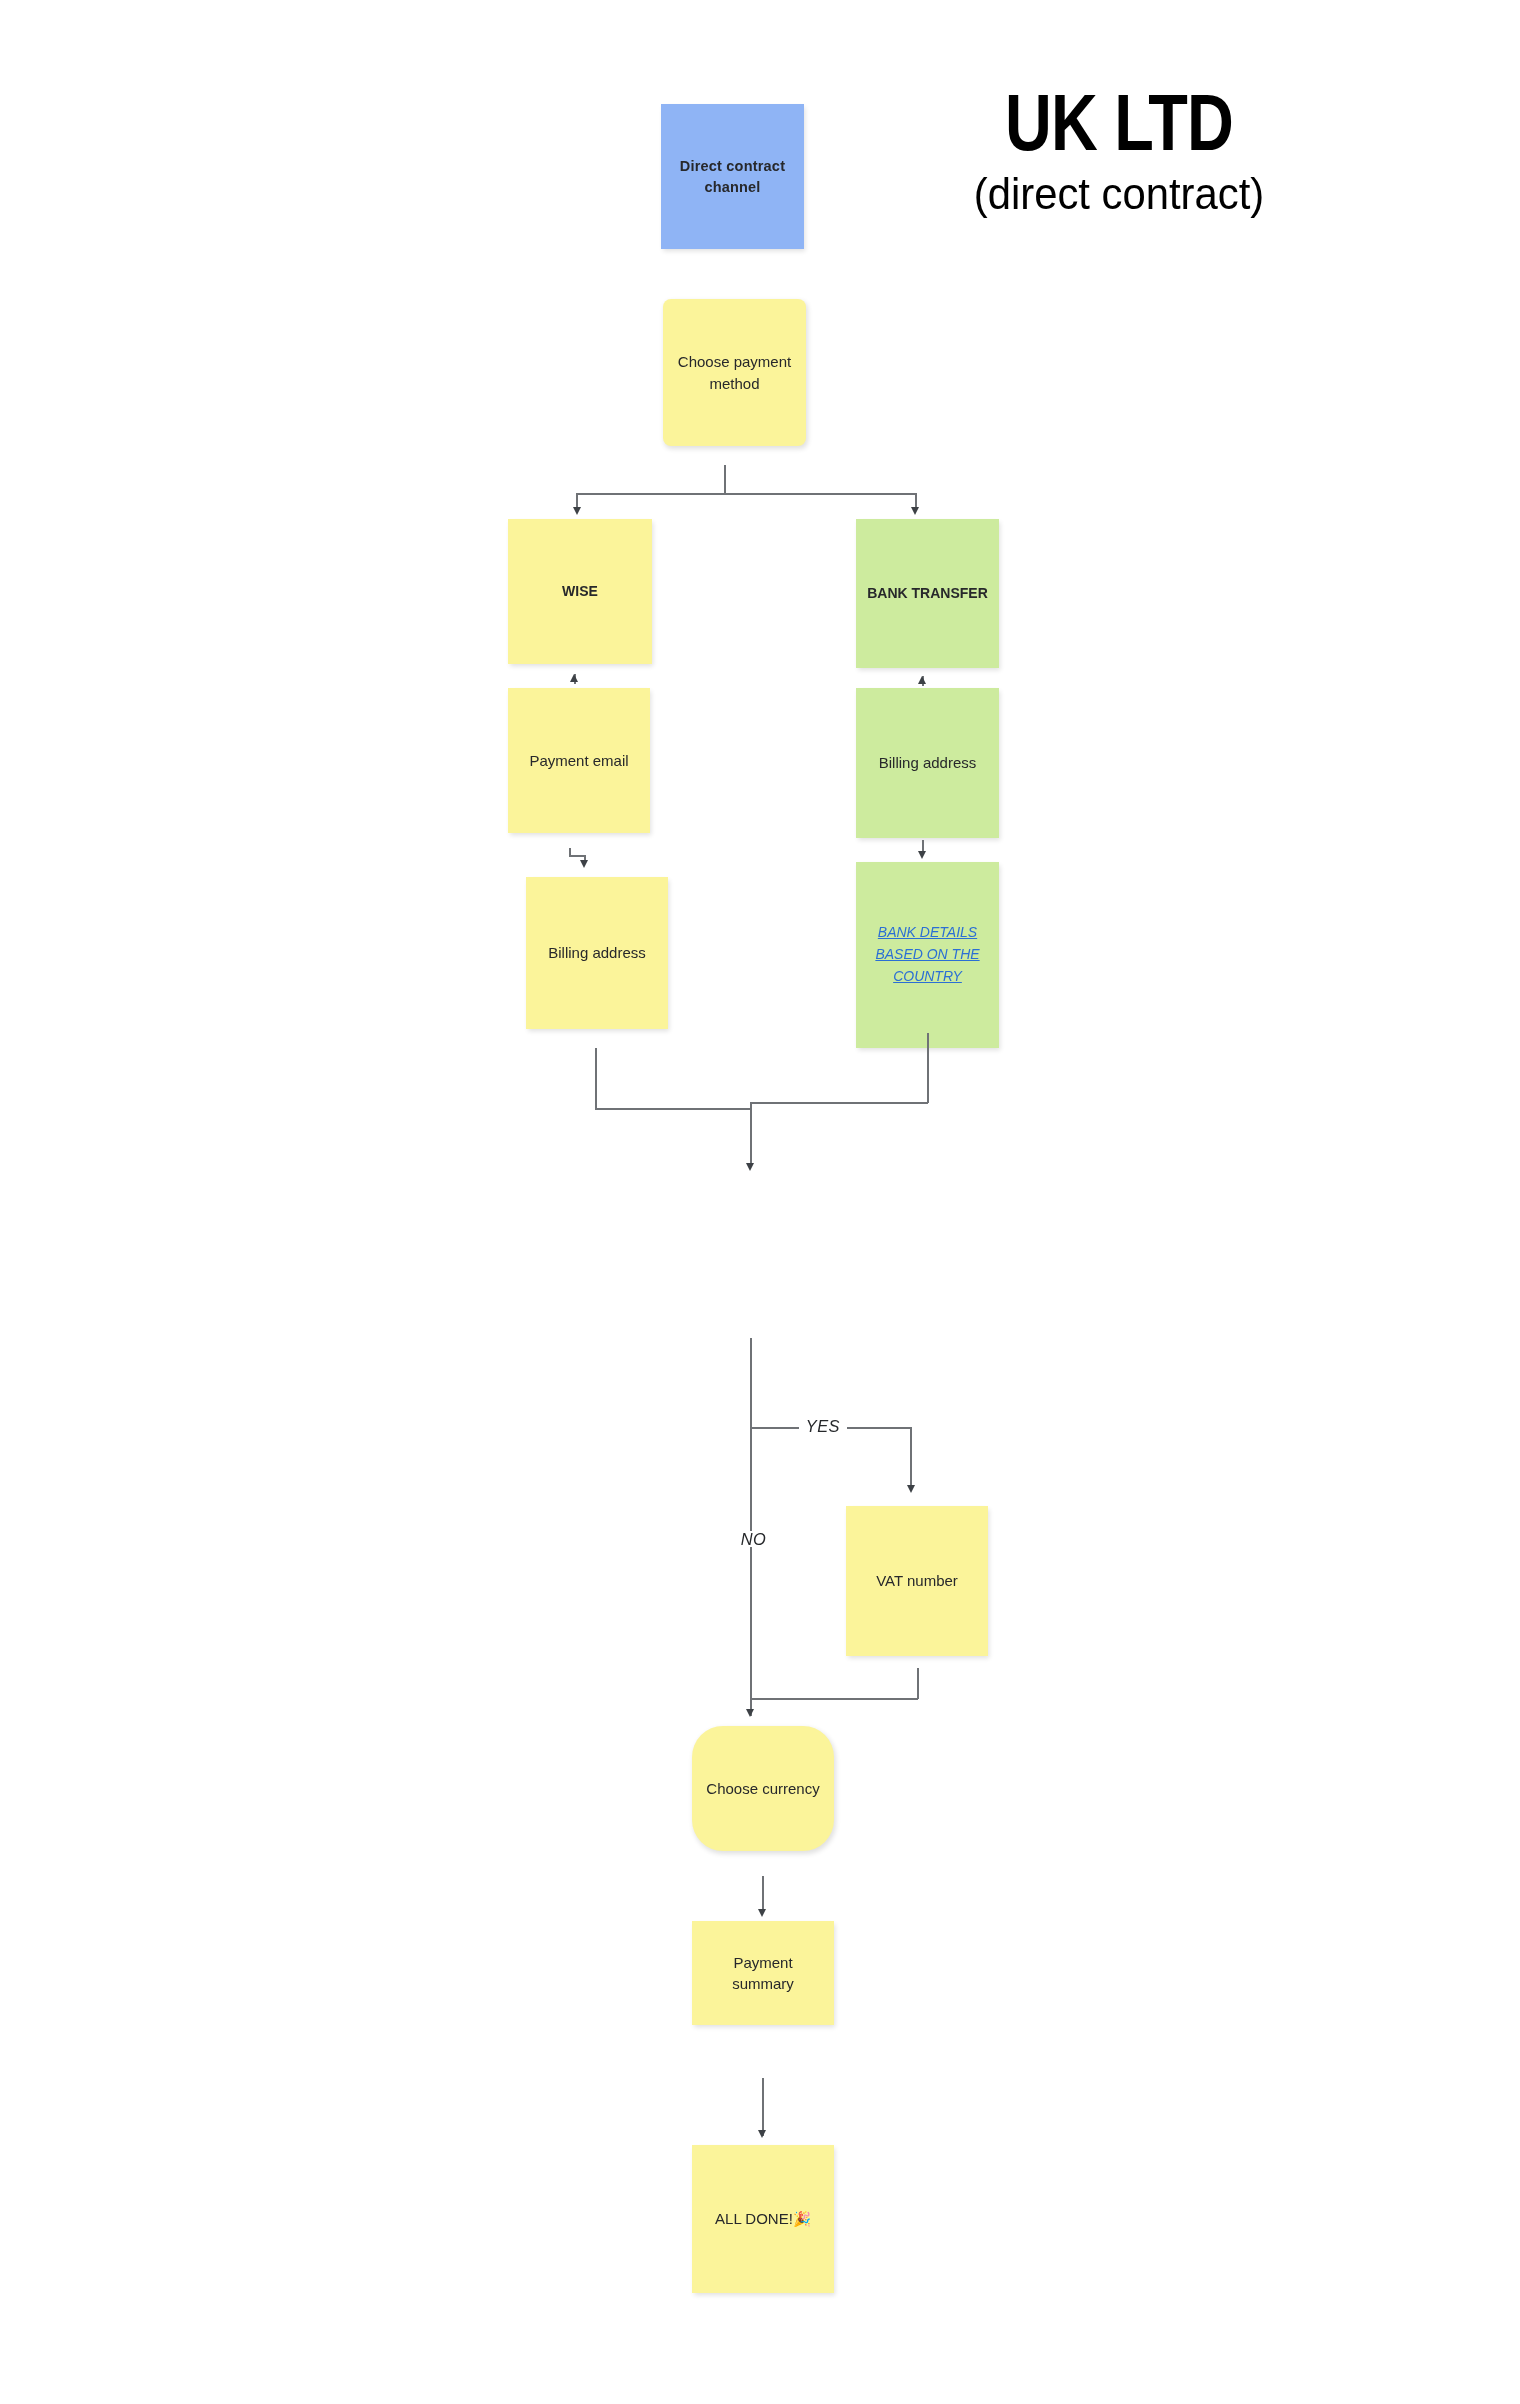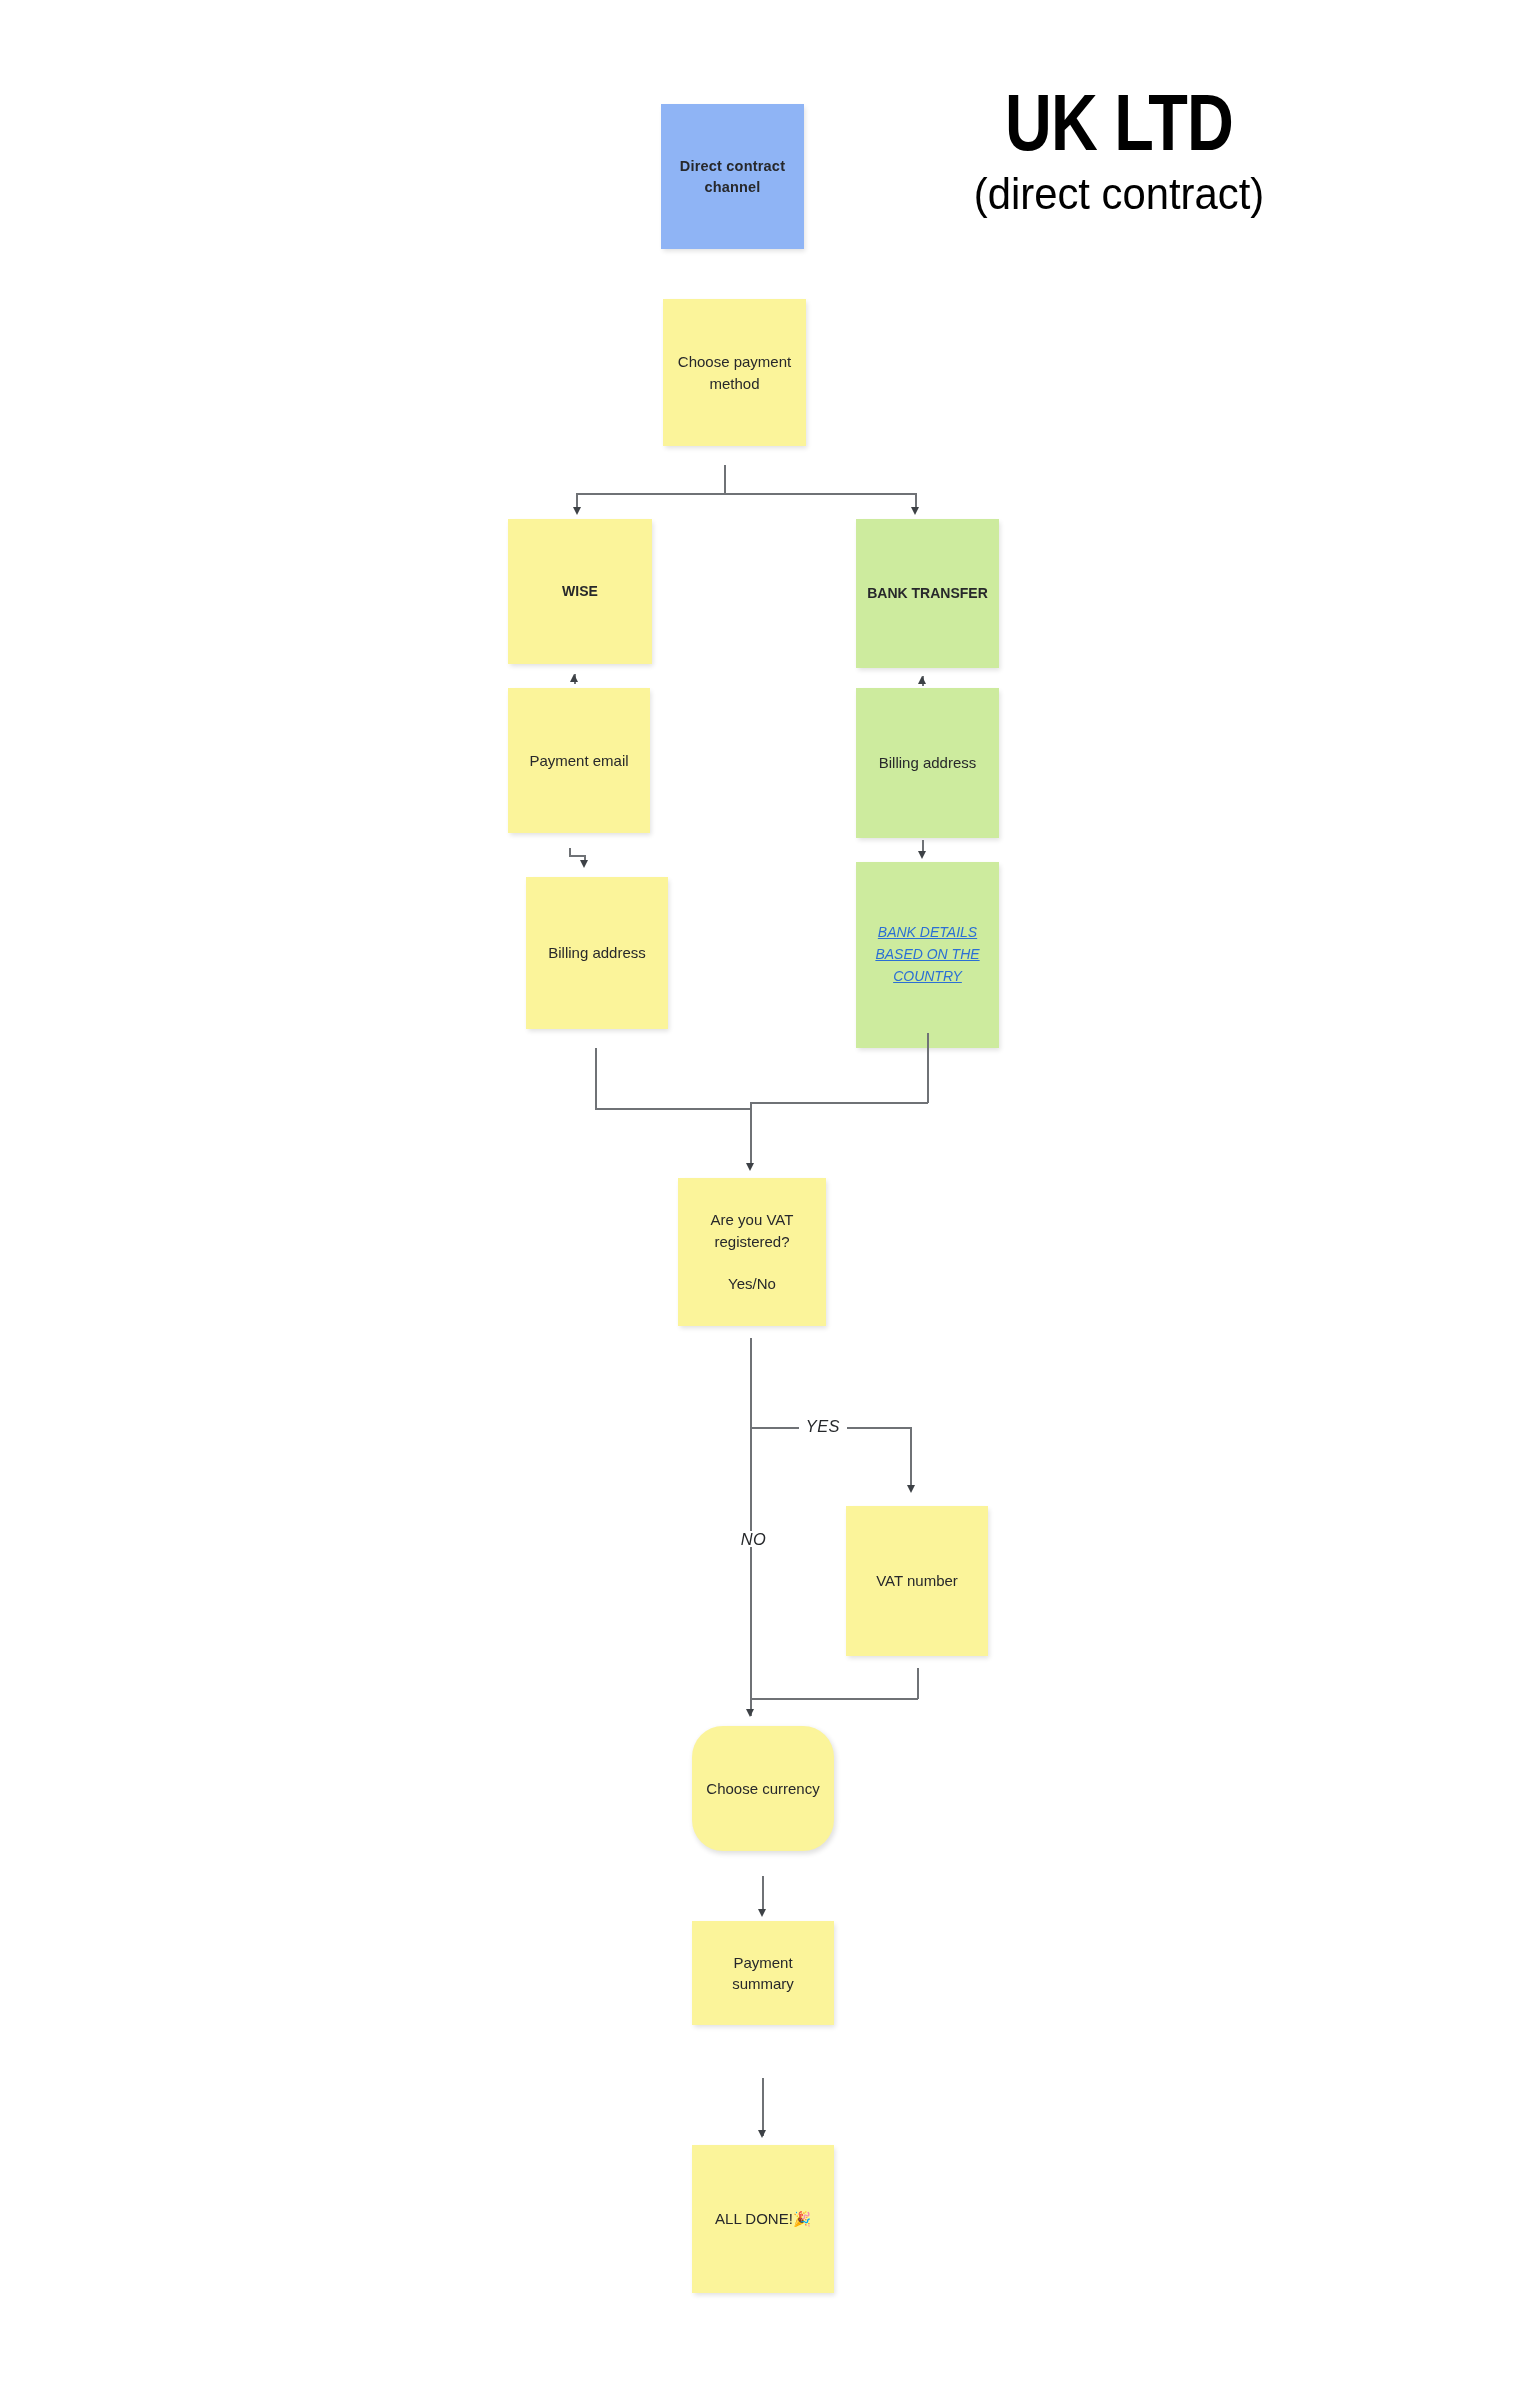--- a/index.html
+++ b/index.html
@@ -126,21 +126,21 @@
 
   <div class="title-block">
     <div class="title-main">UK LTD</div>
     <div class="title-sub">(direct contract)</div>
   </div>
 
   <div class="node blue bold" style="left:661px; top:104px; width:143px; height:145px;">
     <span class="label">Direct contract channel</span>
   </div>
 
-  <div class="node yellow" style="left:663px; top:299px; width:143px; height:147px;">
+  <div class="node yellow" style="left:663px; top:299px; width:143px; height:147px;border-radius:8px;">
     <span class="label">Choose payment method</span>
   </div>
 
   <div class="ln v" style="left:724px; top:465px; height:29px;"></div>
   <div class="ln h" style="left:576px; top:493px; width:340px;"></div>
   <div class="ln v" style="left:576px; top:493px; height:15.4px;"></div>
   <div class="arrow-down" style="left:573px; top:507px;"></div>
   <div class="ln v" style="left:915px; top:493px; height:15.4px;"></div>
   <div class="arrow-down" style="left:911px; top:507px;"></div>
 
@@ -184,27 +184,20 @@
 
   <div class="ln v" style="left:595px; top:1048px; height:62px;"></div>
   <div class="ln h" style="left:595px; top:1108px; width:156px;"></div>
 
   <div class="ln v" style="left:927px; top:1033px; height:70px;"></div>
   <div class="ln h" style="left:750px; top:1102px; width:178px;"></div>
 
   <div class="ln v" style="left:750px; top:1102px; height:64px;"></div>
   <div class="arrow-down" style="left:746px; top:1163px;"></div>
 
-  <div class="node yellow" style="left:678px; top:1178px; width:148px; height:148px;">
-    <span class="label">
-      <span>Are you VAT registered?</span>
-      <br><br>
-      <span>Yes/No</span>
-    </span>
-  </div>
 
   <div class="ln v" style="left:750px; top:1338px; height:378px;"></div>
 
   <div class="ln h" style="left:750px; top:1427px; width:161px;"></div>
   <div class="edge-text" style="left:799px; top:1418px;">YES</div>
   <div class="ln v" style="left:910px; top:1427px; height:60px;"></div>
   <div class="arrow-down" style="left:907px; top:1485px;"></div>
 
   <div class="edge-text" style="left:734px; top:1531px;">NO</div>
 

